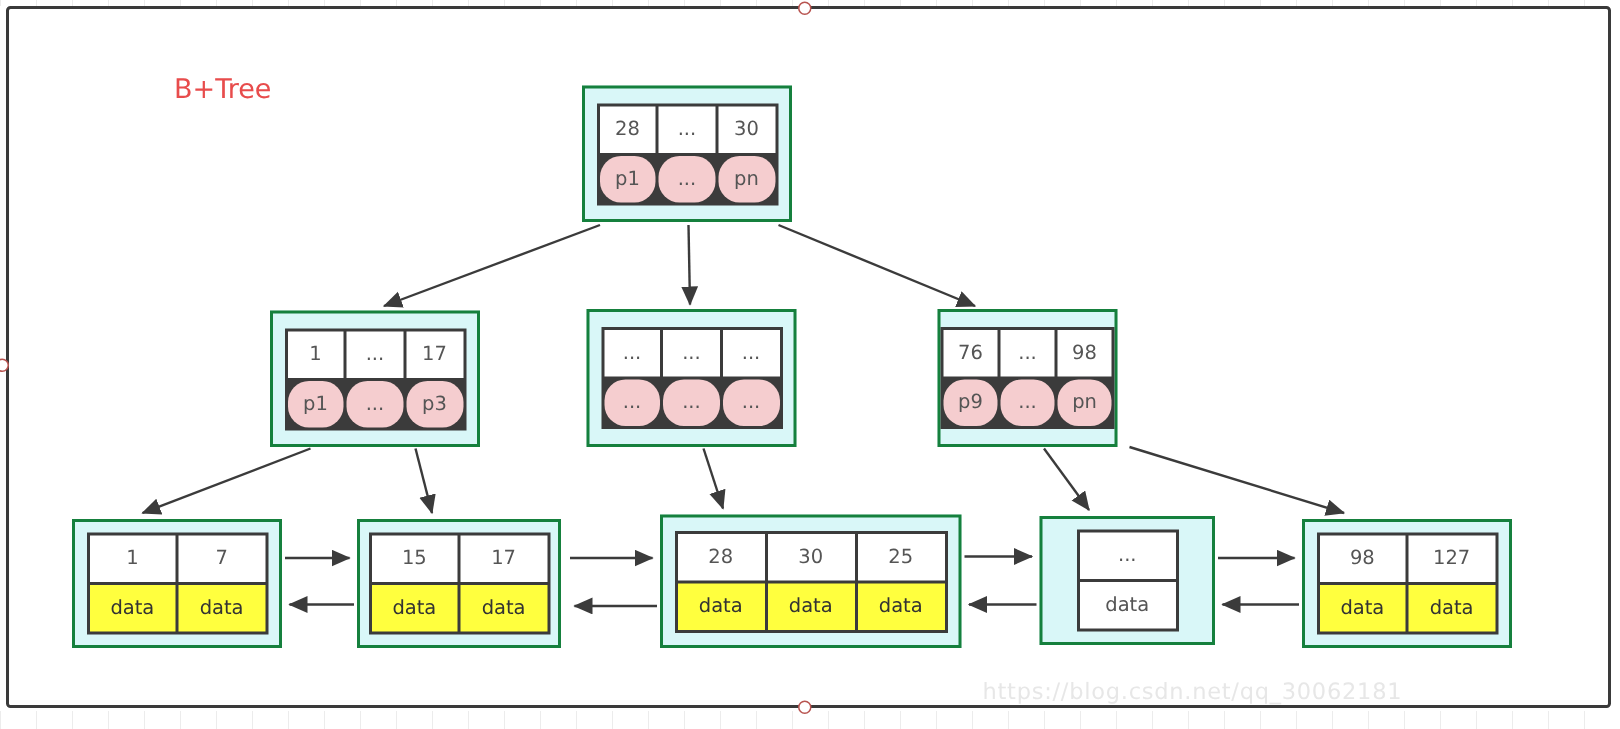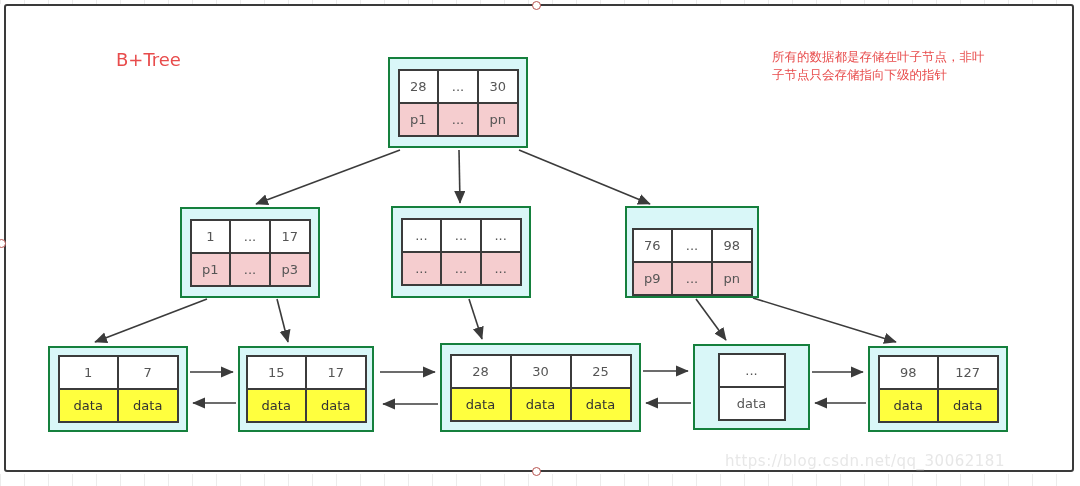--- a/index.html
+++ b/index.html
@@ -18,60 +18,58 @@
     background:#fff;border-radius:50%;z-index:6;box-sizing:border-box;
   }
   #title{position:absolute;left:116px;top:49px;font-size:18px;color:#e84c4c;}
   .note{
     position:absolute;left:772px;width:300px;font-size:12.5px;line-height:18px;
     color:#e84c4c;white-space:pre-line;
   }
   #note1{top:48px;}
   #note2{top:104px;}
   #watermark{
-    position:absolute;right:5px;top:452px;width:420px;text-align:center;
+    position:absolute;right:5px;top:452px;width:420px;text-align:left;
     font-size:15px;color:#e7e7e7;letter-spacing:.5px;z-index:1;
   }
   .node{
     position:absolute;background:#d9f7f8;border:2px solid #15803d;
     box-sizing:border-box;display:flex;align-items:center;justify-content:center;
     z-index:3;--gw:117px;
   }
   .grid{
     display:grid;gap:2px;padding:2px;background:#3b3b3b;width:var(--gw);
     grid-auto-rows:31px;
   }
   .cell{
     display:flex;align-items:center;justify-content:center;
     font-size:13px;color:#555;overflow:hidden;
   }
   .row1{background:#ffffff;}
-  .row2-pink{background:#f5cdcf;}
+  .row2-pink{background:#f5cdcf;border-radius:14px;}
   .row2-yellow{background:#ffff3e;color:#333;}
   .row2-white{background:#ffffff;}
   #arrows{position:absolute;left:0;top:0;z-index:2;pointer-events:none;}
 </style>
 </head>
 <body>
 
 <div id="canvas">
 
   <div class="ruler" style="top:0;height:4px;"></div>
   <div class="ruler" style="top:474px;height:12px;"></div>
 
   <div id="page-border"></div>
 
   <div class="handle" style="left:532px;top:1px;"></div>
   <div class="handle" style="left:532px;top:467px;"></div>
   <div class="handle" style="left:-3px;top:239px;"></div>
 
   <div id="title">B+Tree</div>
 
-  <div class="note" id="note1">所有的数据都是存储在叶子节点，非叶
-子节点只会存储指向下级的指针</div>
 
   <div id="watermark">https://blog.csdn.net/qq_30062181</div>
 
   <svg id="arrows" width="1080" height="486">
     <defs>
       <marker id="ah" markerWidth="9" markerHeight="8" refX="7.5" refY="3.5" orient="auto">
         <path d="M0,0 L8,3.5 L0,7 z" fill="#3b3b3b"></path>
       </marker>
     </defs>
     <g stroke="#3b3b3b" stroke-width="1.6" fill="none">
@@ -119,21 +117,21 @@
   <div class="node" style="left:391px;top:206px;width:140px;height:92px;">
       <div class="grid" style="grid-template-columns: repeat(3, 1fr);">
         <div class="cell row1">...</div>
         <div class="cell row1">...</div>
         <div class="cell row1">...</div>
         <div class="cell row2-pink">...</div>
         <div class="cell row2-pink">...</div>
         <div class="cell row2-pink">...</div>
       </div>
     </div>
-  <div class="node" style="left:625px;top:206px;width:134px;height:92px;align-items:flex-end;">
+  <div class="node" style="left:625px;top:206px;width:120px;height:92px;">
       <div class="grid" style="grid-template-columns: repeat(3, 1fr);">
         <div class="cell row1">76</div>
         <div class="cell row1">...</div>
         <div class="cell row1">98</div>
         <div class="cell row2-pink">p9</div>
         <div class="cell row2-pink">...</div>
         <div class="cell row2-pink">pn</div>
       </div>
     </div>
   <div class="node" style="left:48px;top:346px;width:140px;height:86px;">

